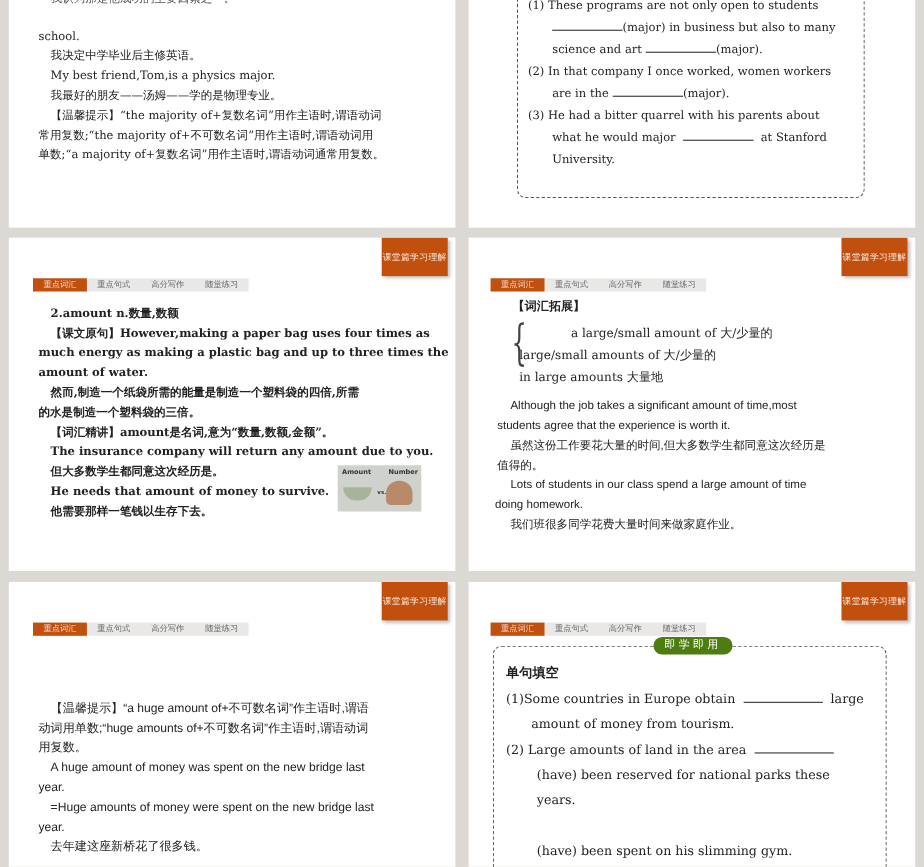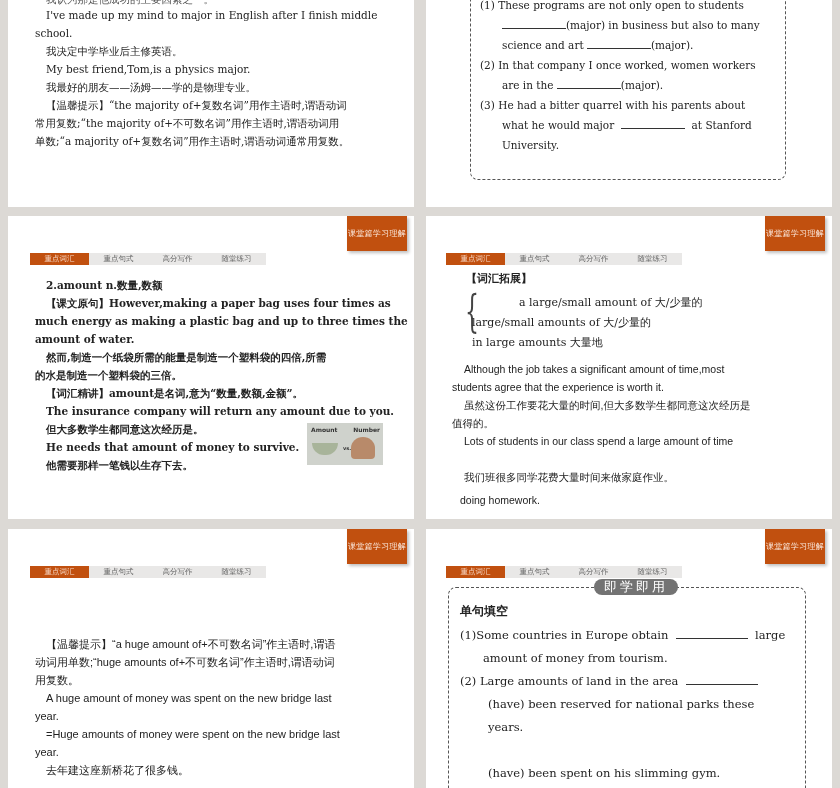--- a/index.html
+++ b/index.html
@@ -6,37 +6,36 @@
   body{width:840px;height:788px;background:#dcd9d5;position:relative;overflow:hidden;font-family:"DejaVu Serif","Liberation Serif",serif;color:#222;}
   .panel{position:absolute;background:#fff;overflow:hidden;}
   #p1{left:8px;top:-10px;width:406px;height:217px;}
   #p2{left:426px;top:-10px;width:406px;height:217px;}
   #p3{left:8px;top:216px;width:406px;height:303px;}
   #p4{left:426px;top:216px;width:406px;height:303px;}
   #p5{left:8px;top:529px;width:406px;height:270px;}
   #p6{left:426px;top:529px;width:406px;height:270px;}
   .badge{position:absolute;top:0;right:7px;width:60px;height:35px;background:#c1500f;color:#fbe9de;font-family:"DejaVu Sans",sans-serif;font-size:8px;display:flex;align-items:center;justify-content:center;box-shadow:2px 2px 3px rgba(0,0,0,.25);letter-spacing:.3px;}
   .tabs{position:absolute;left:22px;top:37px;display:flex;height:12px;background:#e9e8e7;font-family:"DejaVu Sans",sans-serif;font-size:7.5px;color:#666;}
-  .tab{width:59px;text-align:center;line-height:12px;}
+  .tab{width:49px;text-align:center;line-height:12px;}
   .tab.active{background:#c1500f;color:#f7d7c4;}
   .t{position:absolute;font-size:10.5px;line-height:18px;white-space:nowrap;}
   .sans{font-family:"Liberation Sans","DejaVu Sans",sans-serif;}
   .b{font-weight:bold;}
   .blank{display:inline-block;border-bottom:1px solid #333;height:10px;vertical-align:baseline;}
   .dashbox{position:absolute;border:1.5px dashed #555;border-radius:8px;}
-  .pill{position:absolute;background:#737373;color:#fff;font-family:"DejaVu Sans",sans-serif;font-size:13px;letter-spacing:3px;border-radius:9px;padding:0 10px;height:16px;line-height:16px;}
+  .pill{position:absolute;background:#4d7c0f;color:#fff;font-family:"DejaVu Sans",sans-serif;font-size:10px;letter-spacing:3px;border-radius:9px;padding:0 10px;height:16px;line-height:16px;}
   .img-an{position:absolute;left:299px;top:423px;width:76px;height:42px;background:#cfd2cc;font-family:"DejaVu Sans",sans-serif;font-size:6px;font-weight:bold;color:#333;}
   .brace{position:absolute;font-size:36px;line-height:36px;color:#444;font-family:"DejaVu Serif",serif;}
 </style>
 </head>
 <body>
 
 <div class="panel" id="p1">
   <div class="t" style="left:38px;top:0px;color:#555;">我认为那是他成功的主要因素之一。</div>
-  <div class="t" style="left:38px;top:16px;">I've made up my mind to major in English after I finish middle</div>
   <div class="t" style="left:27px;top:34px;">school.</div>
   <div class="t" style="left:38px;top:52px;">我决定中学毕业后主修英语。</div>
   <div class="t" style="left:38px;top:70px;">My best friend,Tom,is  a physics  major.</div>
   <div class="t" style="left:38px;top:88px;">我最好的朋友——汤姆——学的是物理专业。</div>
   <div class="t" style="left:38px;top:106px;">【温馨提示】“the majority of+复数名词”用作主语时,谓语动词</div>
   <div class="t" style="left:27px;top:124px;">常用复数;“the majority of+不可数名词”用作主语时,谓语动词用</div>
   <div class="t" style="left:27px;top:142px;">单数;“a majority of+复数名词”用作主语时,谓语动词通常用复数。</div>
 </div>
 
 <div class="panel" id="p2">
@@ -90,21 +89,21 @@
   <div class="t b" style="left:40px;top:54px;font-family:'DejaVu Sans',sans-serif;font-size:11px;">【词汇拓展】</div>
   <div class="brace" style="left:32px;top:78px;font-size:44px;transform:scaleX(.5);">{</div>
   <div class="t" style="left:46px;top:78px;font-size:11px;padding-left:47px;">a large/small amount of 大/少量的</div>
   <div class="t" style="left:46px;top:98px;font-size:11px;">large/small amounts of 大/少量的</div>
   <div class="t" style="left:46px;top:118px;font-size:11px;">in large amounts 大量地</div>
   <div class="t sans" style="left:38px;top:144px;">Although the job takes a significant amount of time,most</div>
   <div class="t sans" style="left:26px;top:162px;">students agree that the experience is worth it.</div>
   <div class="t sans" style="left:38px;top:180px;">虽然这份工作要花大量的时间,但大多数学生都同意这次经历是</div>
   <div class="t sans" style="left:26px;top:198px;">值得的。</div>
   <div class="t sans" style="left:38px;top:216px;">Lots of students in our class spend a large amount of time</div>
-  <div class="t sans" style="left:34px;top:234px;margin-top:41px;">doing homework.</div>
+  <div class="t sans" style="left:24px;top:234px;">doing homework.</div>
   <div class="t sans" style="left:38px;top:252px;">我们班很多同学花费大量时间来做家庭作业。</div>
 </div>
 
 <div class="panel" id="p5">
   <div class="badge">课堂篇学习理解</div>
   <div class="tabs" style="top:37px;">
     <div class="tab active">重点词汇</div>
     <div class="tab">重点句式</div>
     <div class="tab">高分写作</div>
     <div class="tab">随堂练习</div>

